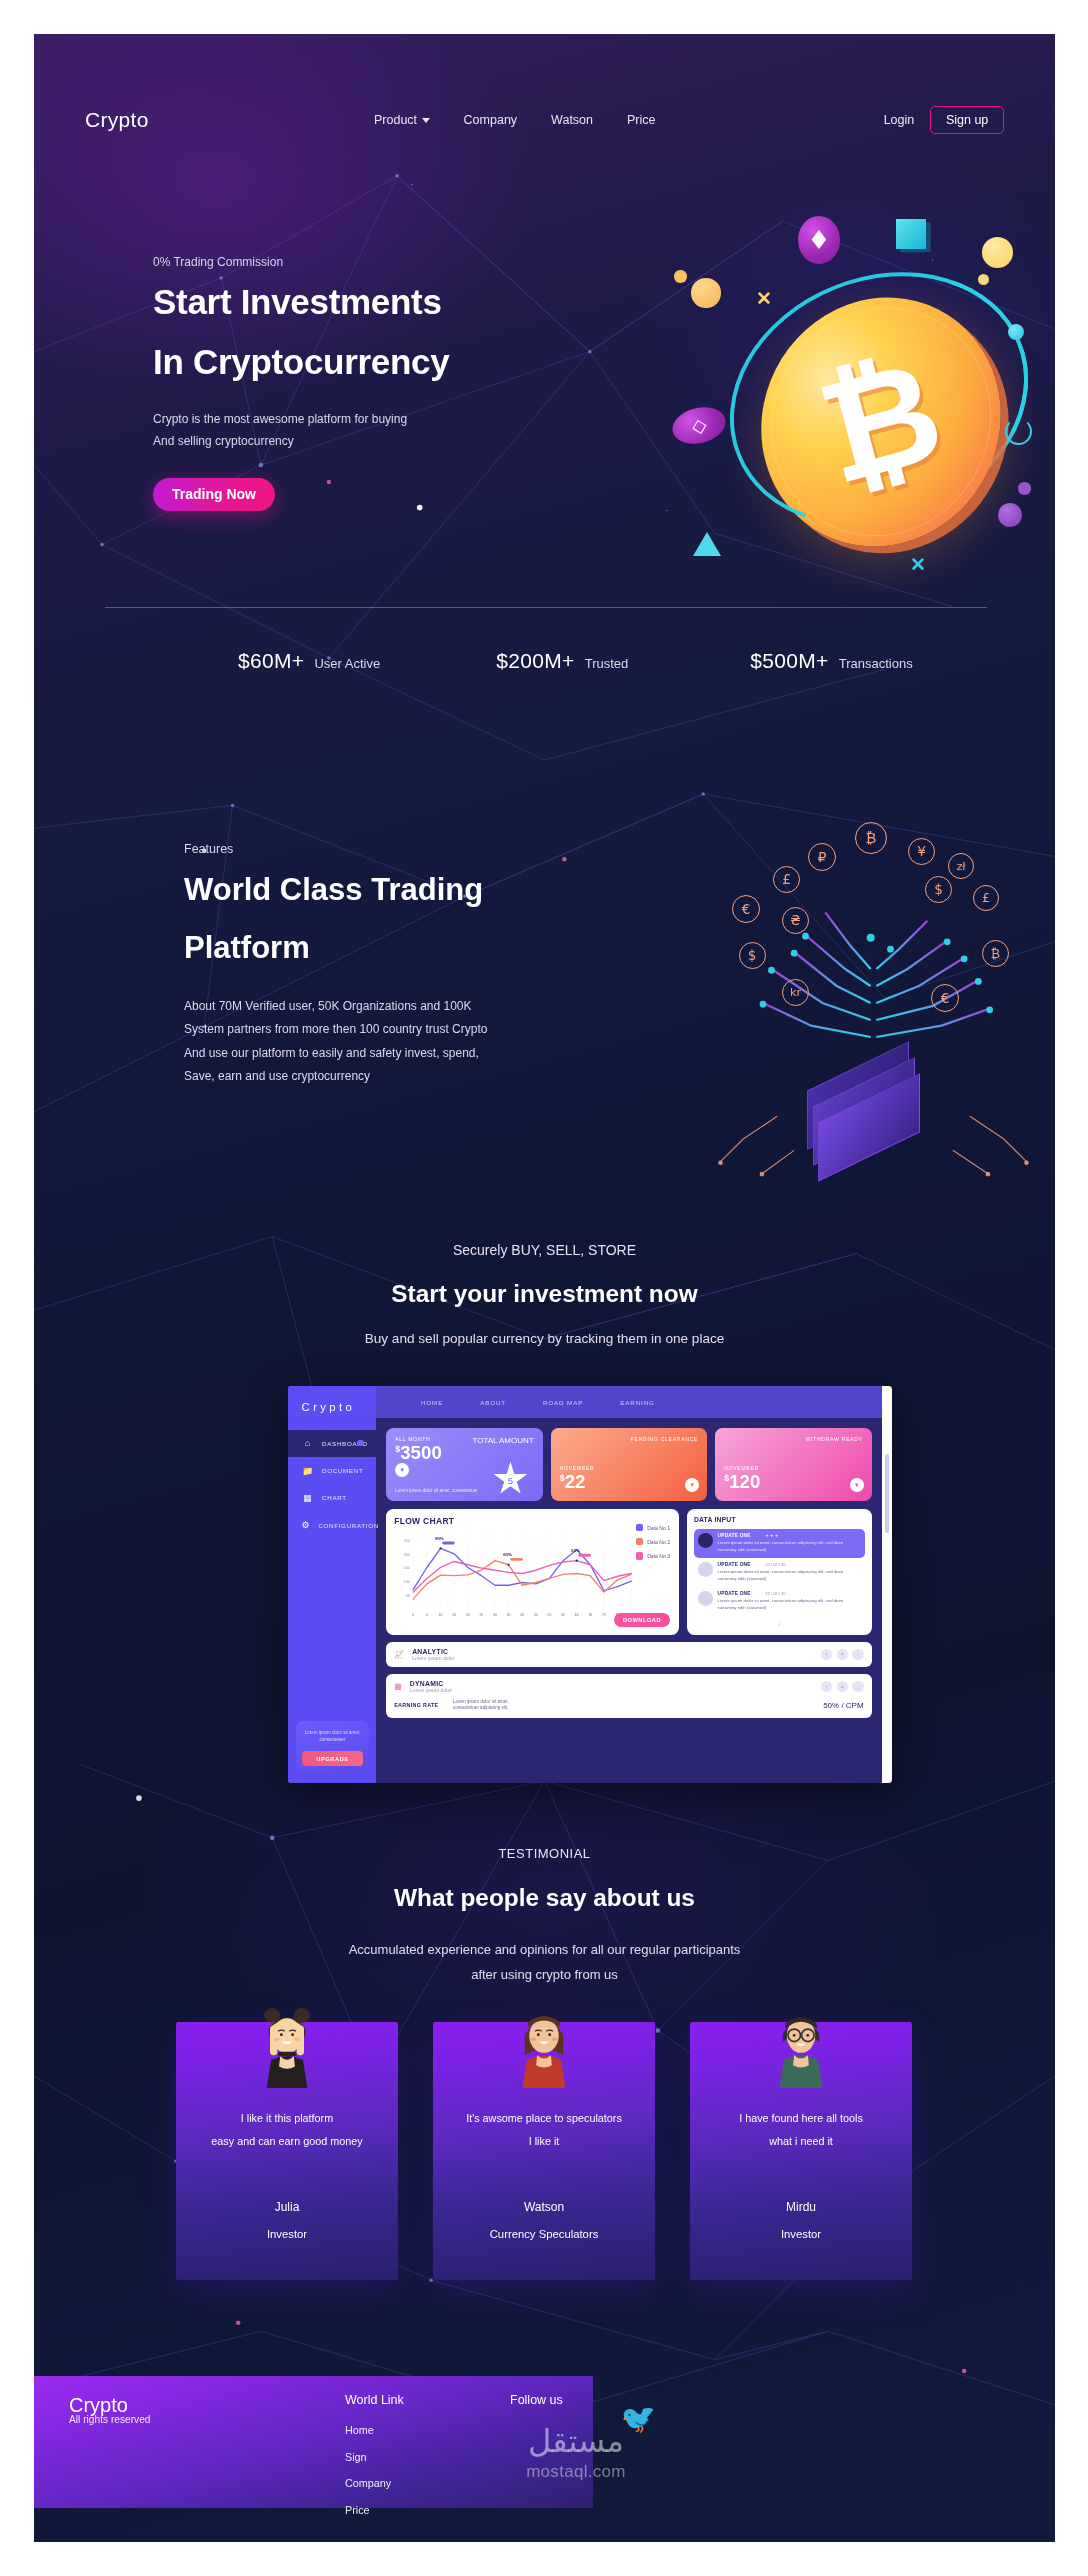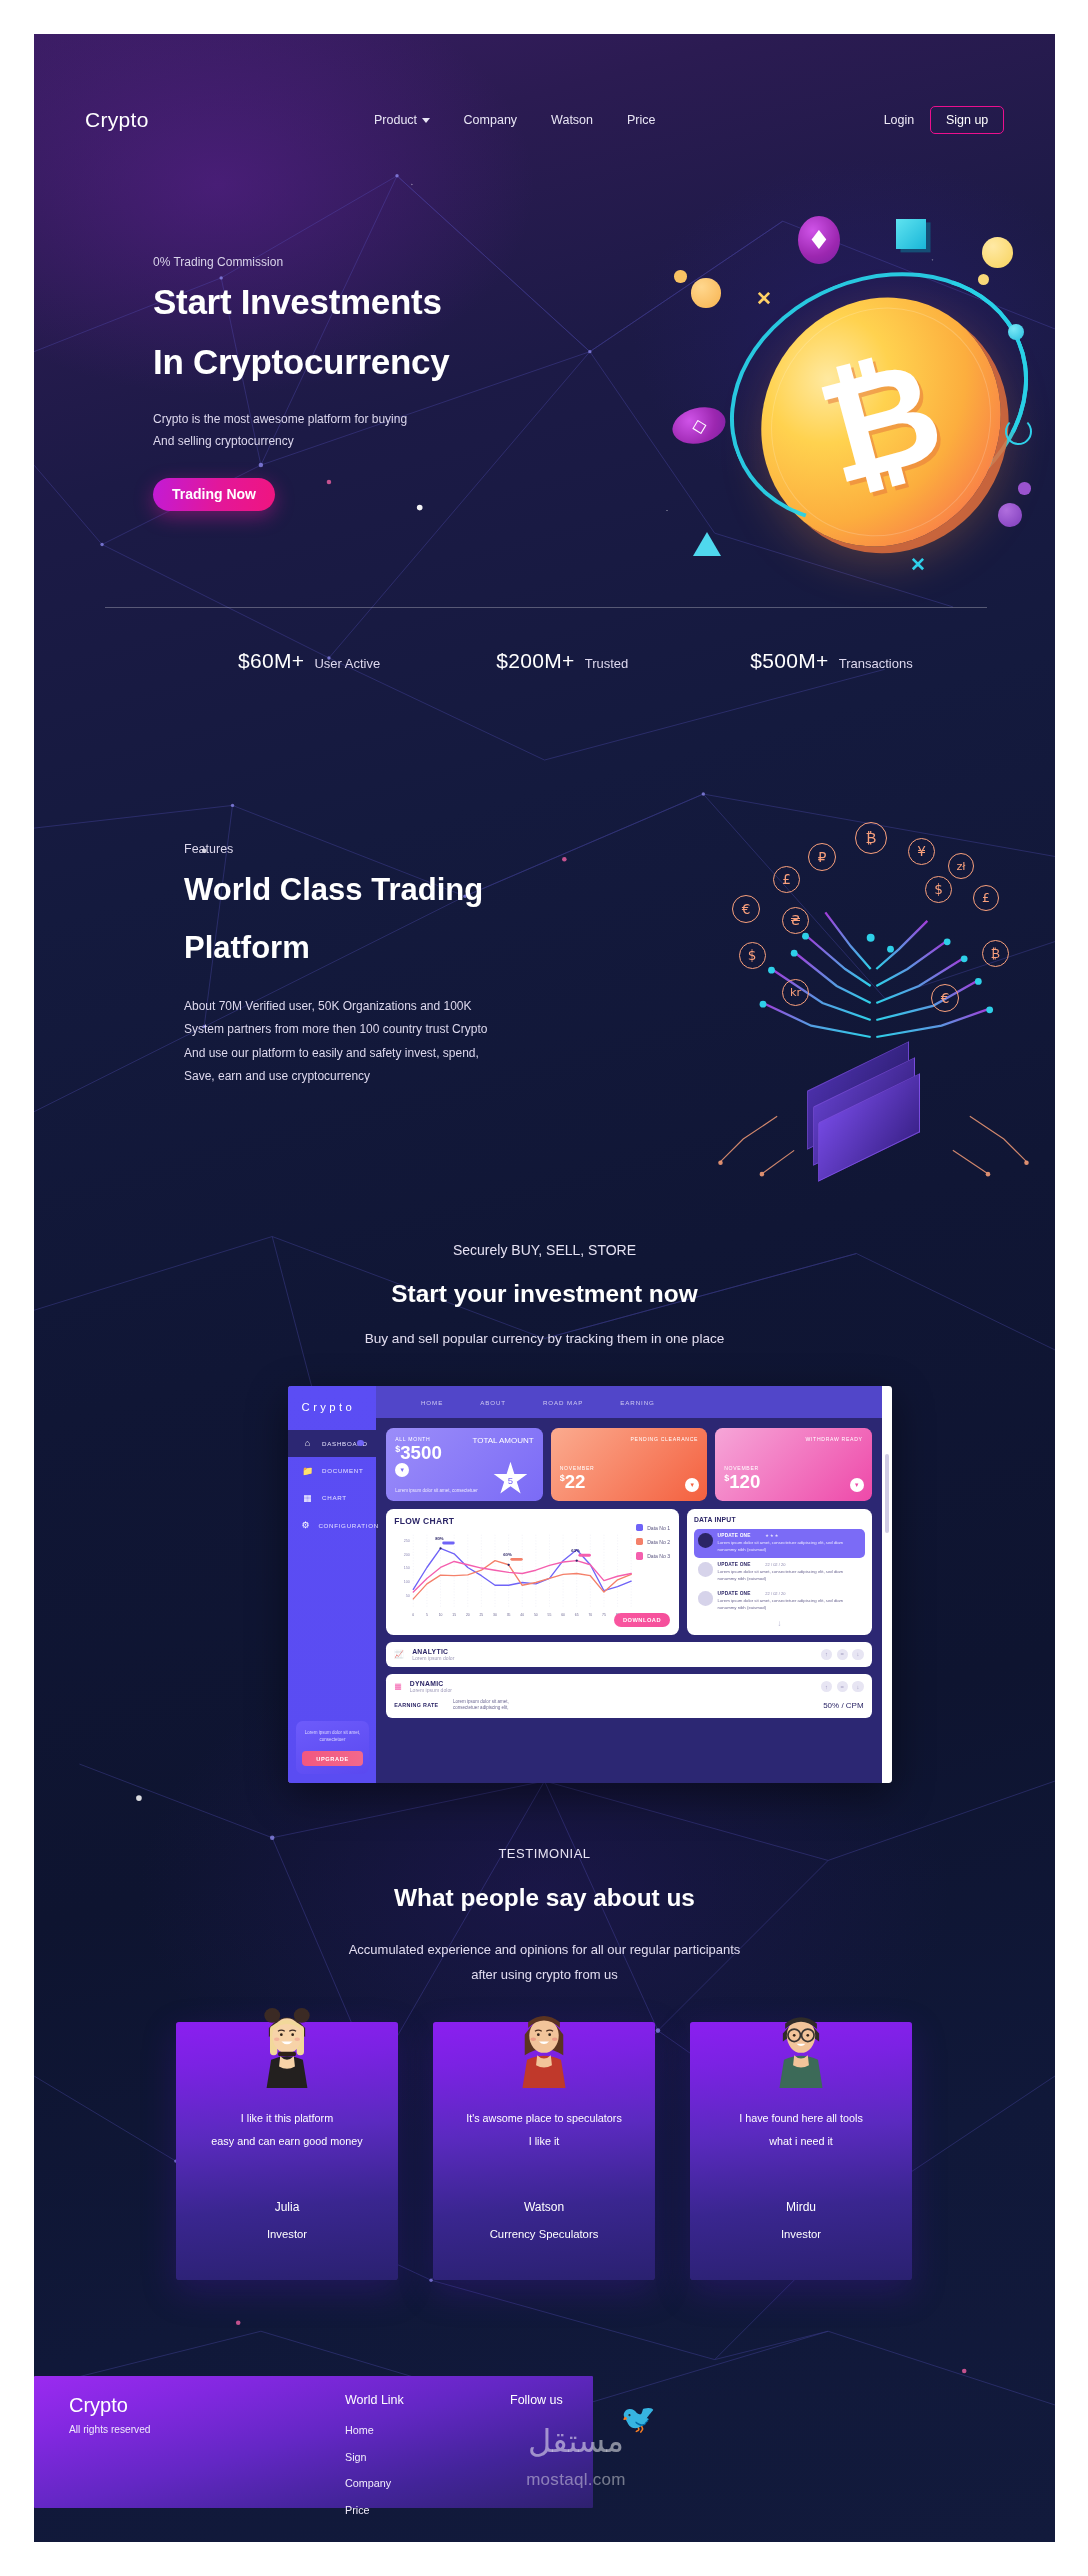--- a/index.html
+++ b/index.html
@@ -261,31 +261,31 @@
   .t-name{ color:#fff; font-size:12px; margin-top:48px;}
   .t-role{ color:#fff; font-size:11.3px; margin-top:13.6px;}
 
   
   .footer{
     position:absolute; left:34px; top:2376px; width:559px; height:132px;
     background:linear-gradient(165deg,#9b2bf0 0%,#8228e0 22%,#6327c4 48%,#43249a 74%,#2e216f 100%);
     border-radius:1.1px;
   }
   .f-brand{ position:absolute; left:35px; top:18px; color:#fff; font-size:20px;}
-  .f-rights{ position:absolute; left:35px; top:48px; color:#efe9fb; font-size:10.2px;}
+  .f-rights{ position:absolute; left:35px; top:38px; color:#efe9fb; font-size:10.2px;}
   .f-col{ position:absolute; left:311px; top:17px; }
   .f-col h5{ color:#fff; font-size:12.5px; font-weight:400; margin-bottom:17px;}
   .f-col a{ display:block; color:#f1ecfc; font-size:10.8px; text-decoration:none; margin-bottom:14.7px;}
   .f-follow{ position:absolute; left:476px; top:17px; color:#fff; font-size:12.5px; font-weight:400;}
   .watermark{
     position:absolute; left:437px; top:49px; width:210px; text-align:center;
     color:rgba(255,255,255,.42); font-size:20.4px; letter-spacing:0.3px;
   }
   .wm-ar{ font-family:"DejaVu Sans", sans-serif; font-size:32px; color:rgba(255,255,255,.5); line-height:1;}
-  .wm-dot{ font-size:17px; margin-top:13px; color:rgba(255,255,255,.42);}
+  .wm-dot{ font-size:17px; margin-top:5px; color:rgba(255,255,255,.42);}
   .wm-bird{ position:absolute; left:150px; top:-24px; color:#49b8e8; font-size:29.5px; transform:rotate(-18deg);}
 </style>
 </head>
 <body>
 
 <div class="page">
 
   <svg class="web" viewBox="0 0 1800 4422" preserveAspectRatio="none">
     <g stroke="#5b57c8" stroke-width="1.2" opacity=".45" fill="none">
       <path d="M0 560 L330 430 L640 250 L980 560 L1320 330 L1800 520"></path>

